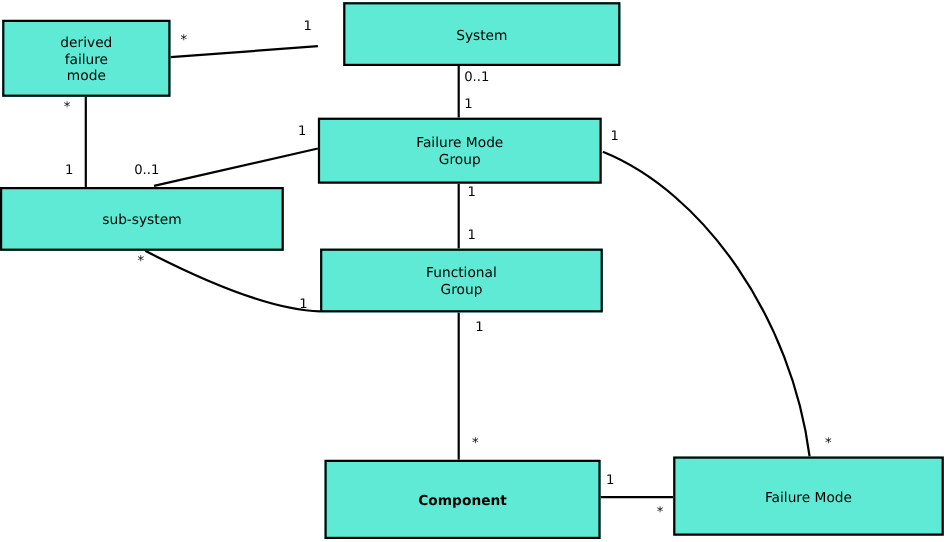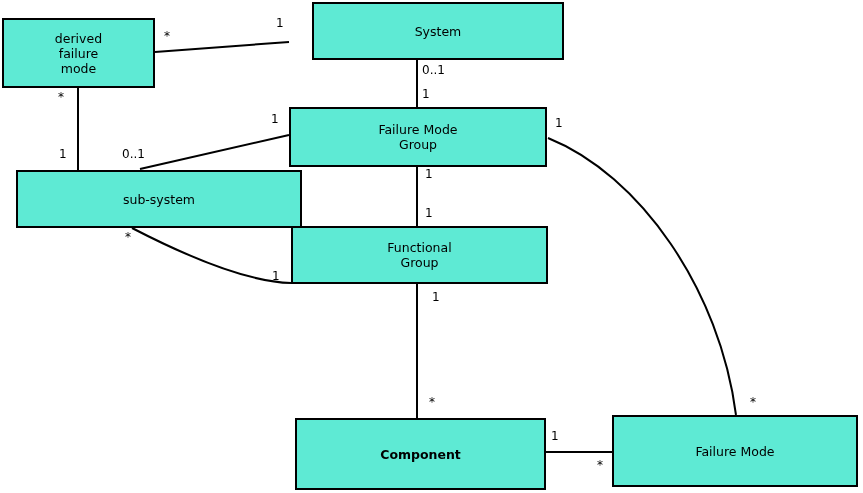--- a/index.html
+++ b/index.html
@@ -76,21 +76,21 @@
 failure
 mode</div>
       </div>
       <div class="uml-class" style="left: 289px; top: 2px; width: 252px; height: 58px; margin-left: 23px;">
         <div class="uml-class-name">System</div>
       </div>
       <div class="uml-class" style="left: 289px; top: 107px; width: 258px; height: 60px;">
         <div class="uml-class-name">Failure Mode
 Group</div>
       </div>
-      <div class="uml-class" style="left: 16px; top: 170px; width: 286px; height: 58px;">
+      <div class="uml-class" style="left: 0; top: 170px; width: 258px; height: 58px;">
         <div class="uml-class-name">sub-system</div>
       </div>
       <div class="uml-class" style="left: 291px; top: 226px; width: 257px; height: 58px;">
         <div class="uml-class-name">Functional
 Group</div>
       </div>
       <div class="uml-class" style="left: 295px; top: 418px; width: 251px; height: 72px; font-weight: bold;">
         <div class="uml-class-name">Component</div>
       </div>
       <div class="uml-class" style="left: 612px; top: 415px; width: 246px; height: 72px;">

